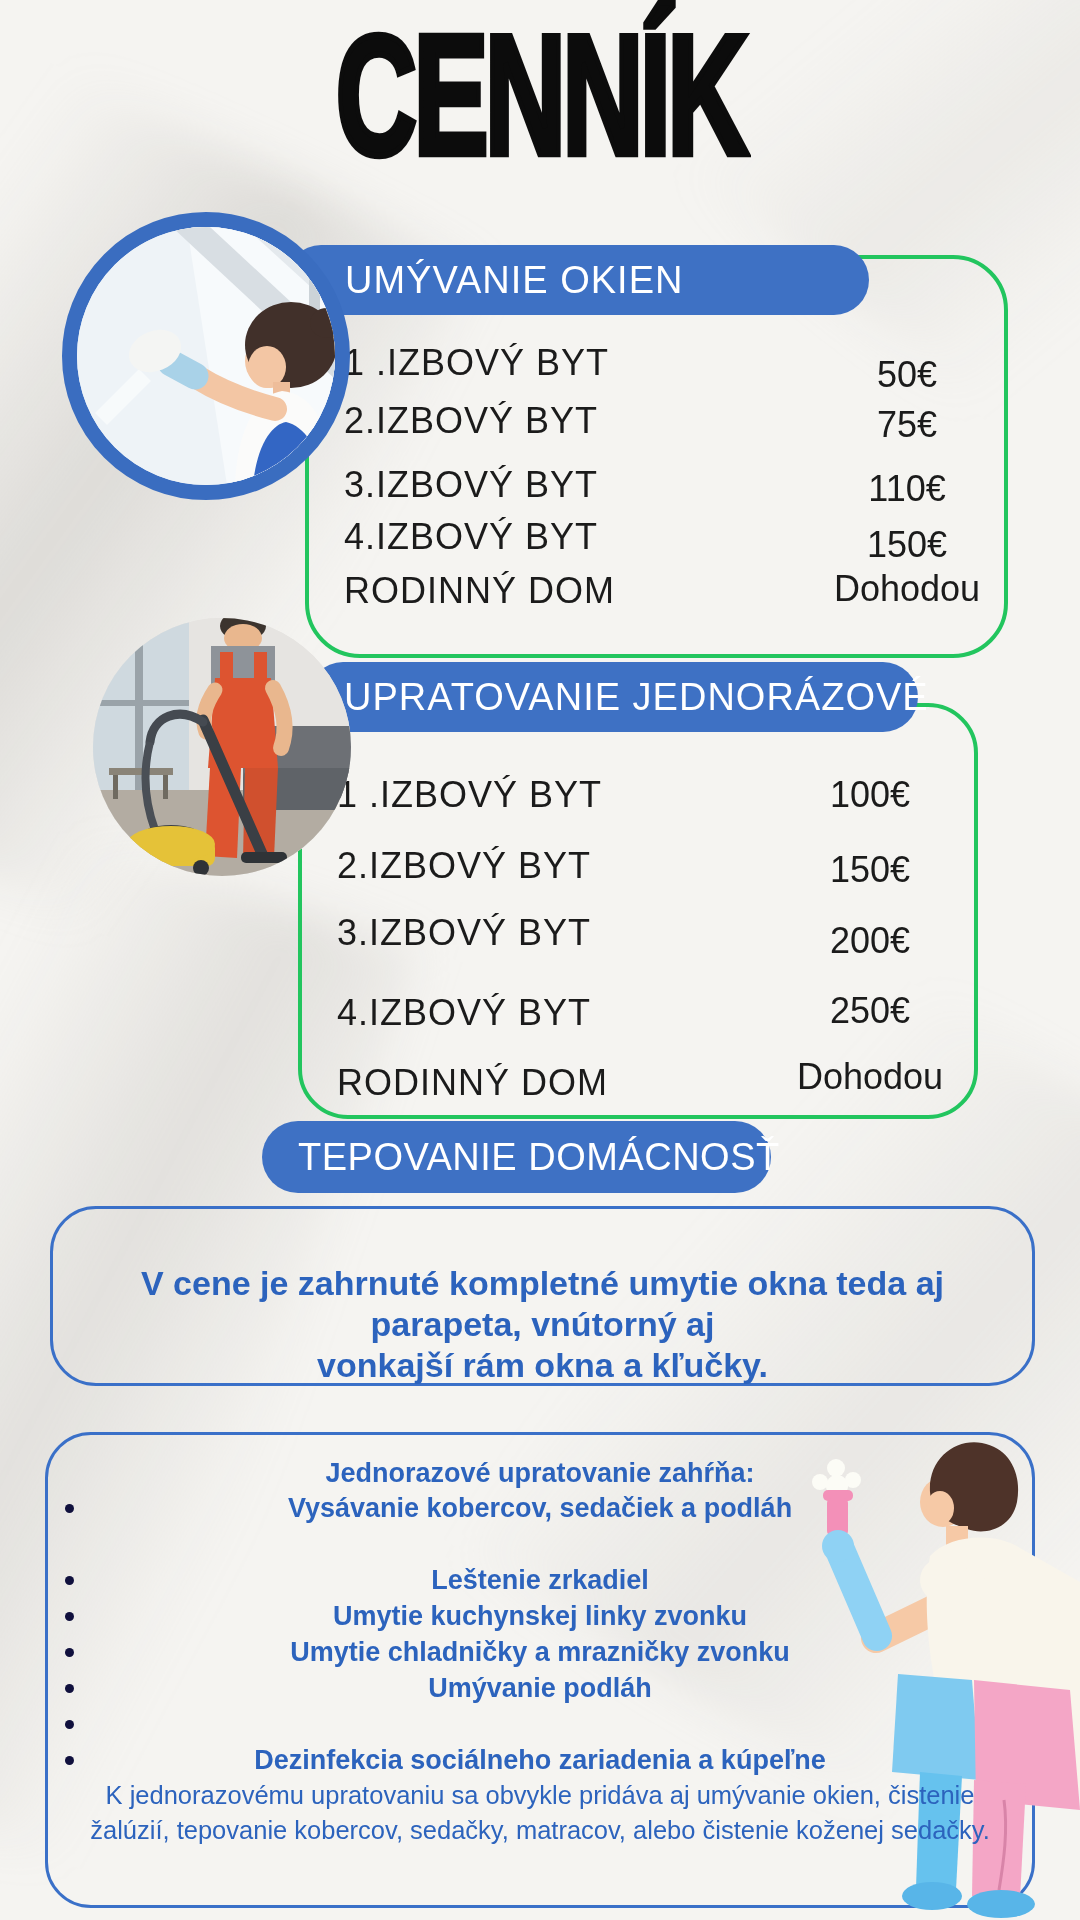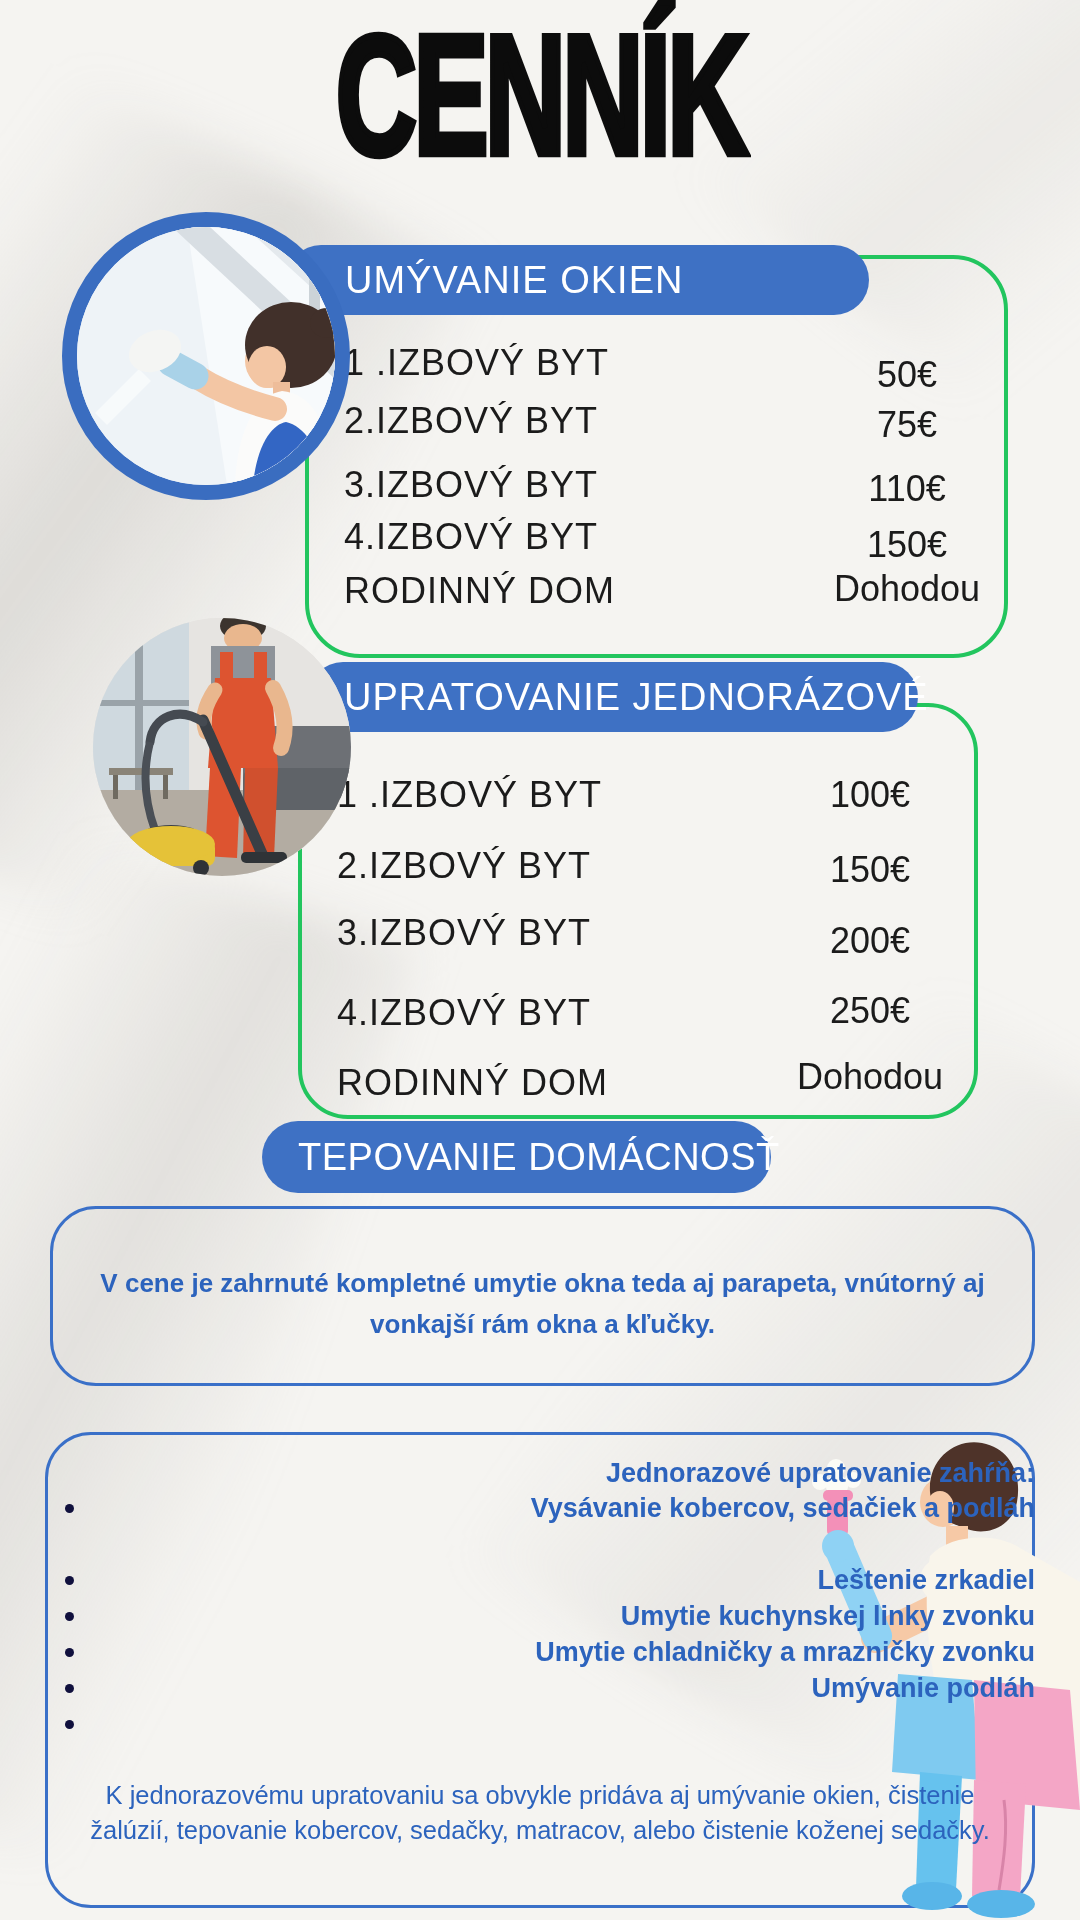--- a/index.html
+++ b/index.html
@@ -58,31 +58,31 @@
   .photo2{
     position:absolute;left:93px;top:618px;width:258px;height:258px;
     border-radius:50%;overflow:hidden;background:#e4e2df;z-index:4;
   }
   .photo-ring svg,.photo2 svg{display:block;width:100%;height:100%;}
 
   .notebox{
     position:absolute;left:50px;top:1206px;width:985px;height:180px;
     border:3px solid #3a70c8;border-radius:46px;box-sizing:border-box;
     text-align:center;white-space:pre-line;
-    font-weight:700;font-size:26px;line-height:41px;color:#2c63bd;
+    font-weight:700;font-size:34px;line-height:41px;color:#2c63bd;
     padding:54px 14px 16px 14px;z-index:1;
   }
 
   .incbox-outline{
     position:absolute;left:45px;top:1432px;width:990px;height:476px;
     border:3px solid #3a70c8;border-radius:46px;box-sizing:border-box;z-index:1;
   }
   .incbox-content{position:absolute;left:45px;top:1432px;width:990px;height:476px;z-index:3;}
   .inc-line{
-    position:absolute;left:0;width:100%;text-align:right;
+    position:absolute;left:0;width:100%;text-align:center;
     font-weight:700;font-size:27px;color:#2c63bd;white-space:nowrap;
   }
   .inc-head{top:26px;}
   .inc-item{height:36px;line-height:36px;}
   .i0{top:58px}.i1{top:94px}.i2{top:130px}.i3{top:166px}
   .i4{top:202px}.i5{top:238px}.i6{top:274px}.i7{top:310px}
   .inc-item .dot{
     position:absolute;left:20px;top:14px;width:9px;height:9px;border-radius:50%;
     background:#10103d;
   }
@@ -204,20 +204,21 @@
 
   <div class="incbox-outline"></div>
   <div class="incbox-content">
     <div class="inc-line inc-head">Jednorazové upratovanie zahŕňa:</div>
     <div class="inc-line inc-item i0"><span class="dot"></span><span>Vysávanie kobercov, sedačiek a podláh</span></div>
     <div class="inc-line inc-item i2"><span class="dot"></span><span>Leštenie zrkadiel</span></div>
     <div class="inc-line inc-item i3"><span class="dot"></span><span>Umytie kuchynskej linky zvonku</span></div>
     <div class="inc-line inc-item i4"><span class="dot"></span><span>Umytie chladničky a mrazničky zvonku</span></div>
     <div class="inc-line inc-item i5"><span class="dot"></span><span>Umývanie podláh</span></div>
     <div class="inc-line inc-item i6"><span class="dot"></span></div>
+    <div class="inc-line inc-item i7"><span class="dot"></span><span>Dezinfekcia sociálneho zariadenia a kúpeľne</span></div>
     <div class="inc-foot">K jednorazovému upratovaniu sa obvykle pridáva aj umývanie okien, čistenie
 žalúzií, tepovanie kobercov, sedačky, matracov, alebo čistenie koženej sedačky.</div>
   </div>
 
   <div class="illustration">
     <svg viewBox="0 0 300 492" aria-hidden="true">
       <circle cx="40" cy="54" r="8" fill="#fcfcf6"></circle>
       <circle cx="56" cy="40" r="9" fill="#fcfcf6"></circle>
       <circle cx="73" cy="52" r="8" fill="#fcfcf6"></circle>
       <circle cx="57" cy="58" r="11" fill="#fcfcf6"></circle>

